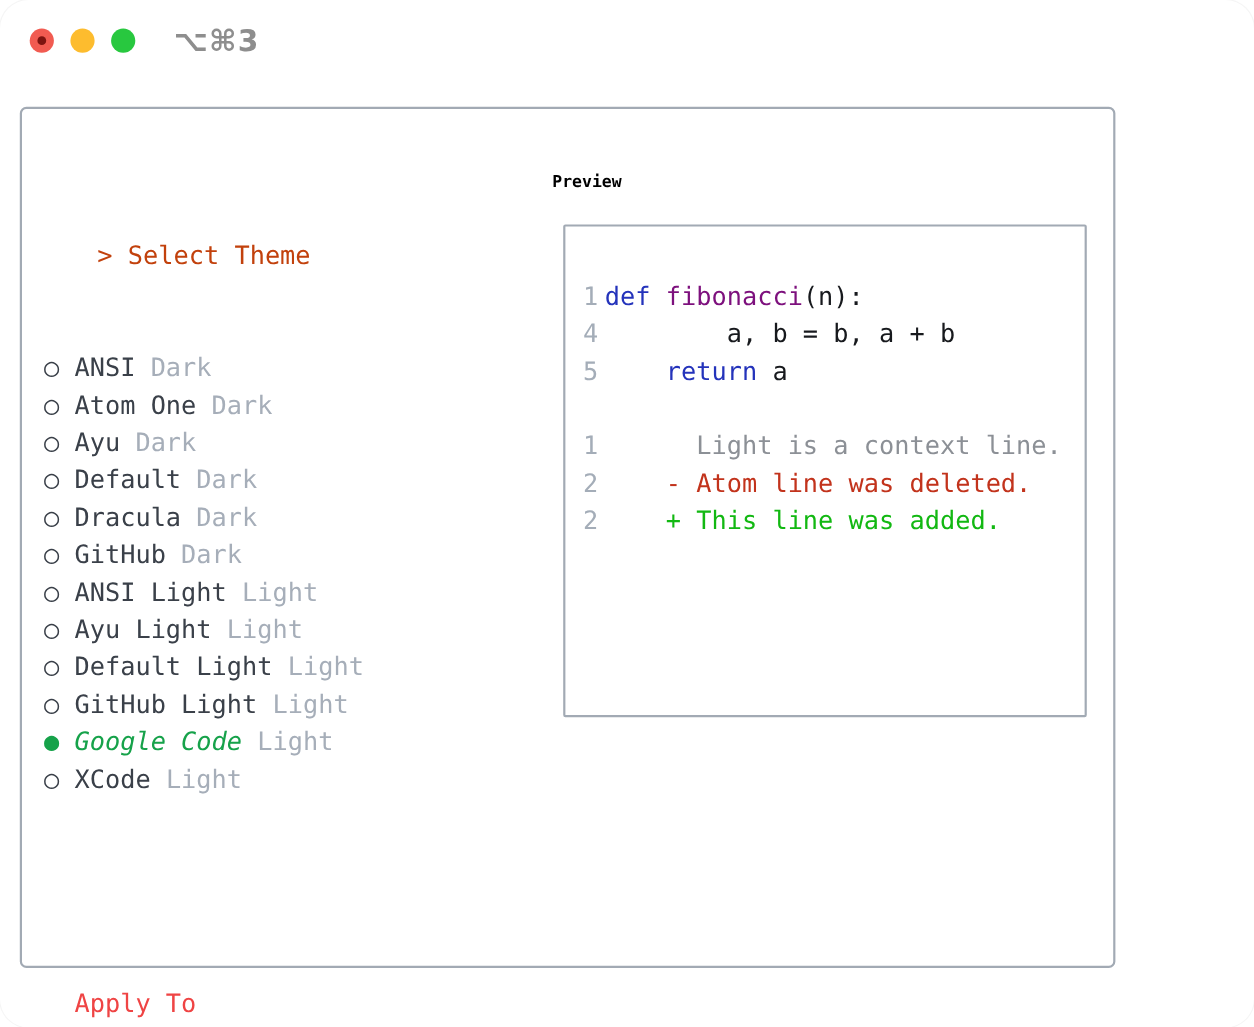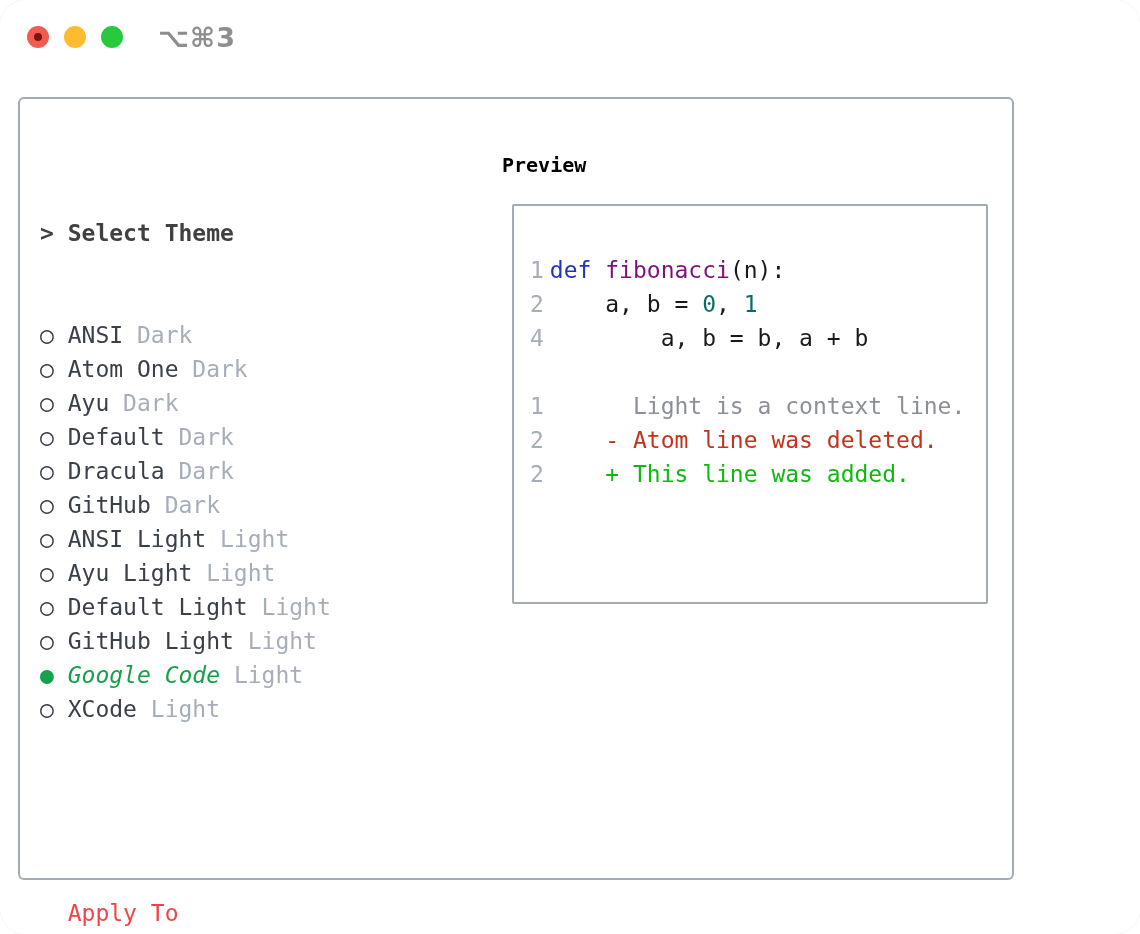--- a/index.html
+++ b/index.html
@@ -34,35 +34,35 @@
     box-sizing:border-box;
     background:#fff;
   }
   .left-col{
     position:absolute;left:20px;top:49px;
     font-size:23px;line-height:34px;
     white-space:pre;
     color:var(--dark_text);
   }
   .row{height:34px;}
-  .hdr{font-weight:700;color:#404040;}
+  .hdr{font-weight:400;color:#c2410c;text-align:center;}
   .marker{color:var(--dark_text);}
   .marker.sel{color:var(--accent_green);}
   .tname{color:var(--dark_text);}
   .tname.sel{color:var(--accent_green);font-style:italic;}
   .variant{color:var(--muted_text);}
   .apply-label{color:#ef4444;}
   
   .preview-title{
     position:absolute;left:482px;top:49px;
-    font-size:20px;line-height:34px;font-weight:700;color:#000;
+    font-size:15px;line-height:34px;font-weight:700;color:#000;
   }
   .preview-box{
     position:absolute;left:492px;top:105px;
-    width:476px;height:400px;
+    width:476px;height:448px;
     border:2px solid var(--border_gray);
     border-radius:2px;
     box-sizing:border-box;
     overflow:hidden;
   }
   .code-area{padding:47px 0 0 16px;font-size:23px;line-height:34px;}
   .pline{height:34px;white-space:pre;}
   .ln{display:inline-block;min-width:1ch;margin-right:6px;color:var(--line_number);}
   .seg-plain{color:var(--plain_text);}
   .seg-keyword{color:var(--keyword_blue);}
@@ -97,22 +97,22 @@
       
       
       
     </div>
 
     <div class="preview-title">Preview</div>
 
     <div class="preview-box">
       <div class="code-area">
           <div class="pline"><span class="ln">1</span><span class="seg-keyword">def</span><span class="seg-plain"> </span><span class="seg-function">fibonacci</span><span class="seg-plain">(n):</span></div>
-          <div class="pline"><span class="ln">2</span><span class="seg-plain">    a, b = </span><span class="seg-literal">0</span><span class="seg-plain">, </span><span class="seg-literal">1</span></div>
           <div class="pline"><span class="ln">4</span><span class="seg-plain">        a, b = b, a + b</span></div>
+          <div class="pline"><span class="ln">5</span><span class="seg-plain">    </span><span class="seg-keyword">return</span><span class="seg-plain"> a</span></div>
           <div class="pline"><span class="ln"></span></div>
           <div class="pline"><span class="ln">1</span><span class="seg-context">      Light is a context line.</span></div>
           <div class="pline"><span class="ln">2</span><span class="seg-deleted">    - Atom line was deleted.</span></div>
           <div class="pline"><span class="ln">2</span><span class="seg-added">    + This line was added.</span></div>
         </div>
     </div>
 
   </div>
 </div>
 

